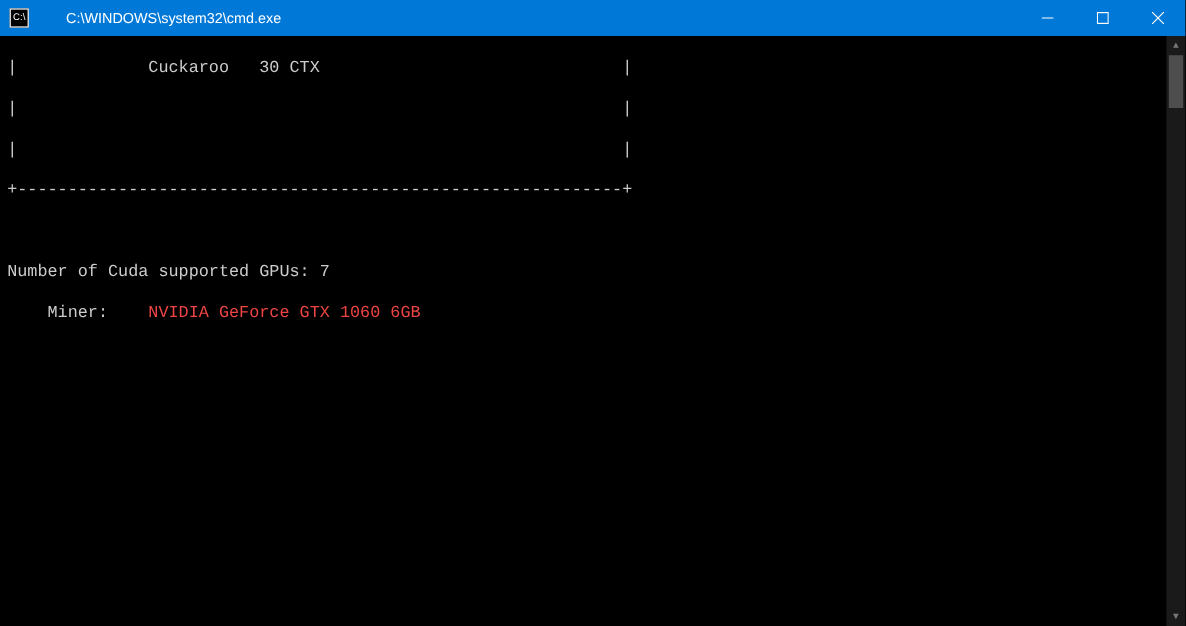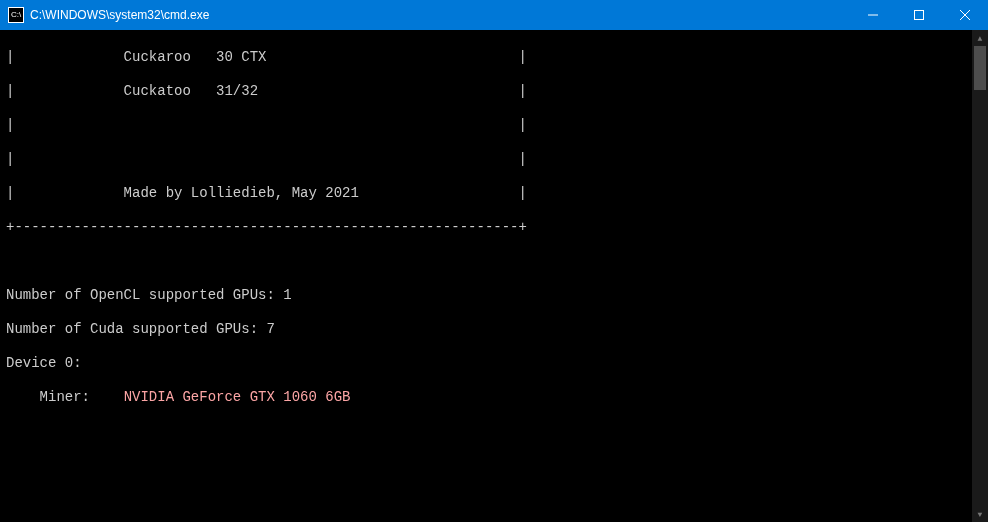--- a/index.html
+++ b/index.html
@@ -28,21 +28,21 @@
     margin-right: 6px;
     background: #000;
     border: 1px solid #fff;
     display: flex;
     align-items: center;
     justify-content: center;
     font-size: 8px;
     color: #fff;
     line-height: 1;
   }
-  .titlebar .title { flex: 1; }
+  .titlebar .title { flex: 1; margin-left: 25px; }
   .titlebar .controls { display: flex; }
   .titlebar .btn {
     width: 46px;
     height: 30px;
     display: flex;
     align-items: center;
     justify-content: center;
     color: #fff;
     font-size: 10px;
   }
@@ -79,21 +79,21 @@
   .scrollbar .arrow-down { position: absolute; bottom: 0; }
   .scrollbar .thumb {
     position: absolute;
     top: 16px;
     left: 2px;
     width: 12px;
     height: 44px;
     background: #4d4d4d;
   }
   .line { display: block; }
-  .green { color: #fca5a5; font-family: Liberation Mono, monospace; }
+  .green { color: #ef4444; font-family: Liberation Mono, monospace; }
 </style>
 </head>
 <body>
 
 <div class="titlebar">
   <div class="icon-box">C:\</div>
   <div class="title">C:\WINDOWS\system32\cmd.exe</div>
   <div class="controls">
     <div class="btn">
       <svg width="10" height="10">
@@ -109,29 +109,25 @@
       <svg width="10" height="10">
           <line x1="0" y1="0" x2="10" y2="10"></line>
           <line x1="10" y1="0" x2="0" y2="10"></line>
         </svg>
     </div>
   </div>
 </div>
 
 <div class="terminal">
 <span class="line">|             Cuckaroo   30 CTX                              |</span>
-<span class="line">|             Cuckatoo   31/32                               |</span>
 <span class="line">|                                                            |</span>
 <span class="line">|                                                            |</span>
-<span class="line">|             Made by Lolliedieb, May 2021                   |</span>
 <span class="line">+------------------------------------------------------------+</span>
 <span class="line"> </span>
-<span class="line">Number of OpenCL supported GPUs: 1</span>
 <span class="line">Number of Cuda supported GPUs: 7</span>
-<span class="line">Device 0:</span>
 <span class="line"><span>    Miner:    </span><span class="green">NVIDIA GeForce GTX 1060 6GB</span></span>
 
 
 
 
 
 
 
 
 

